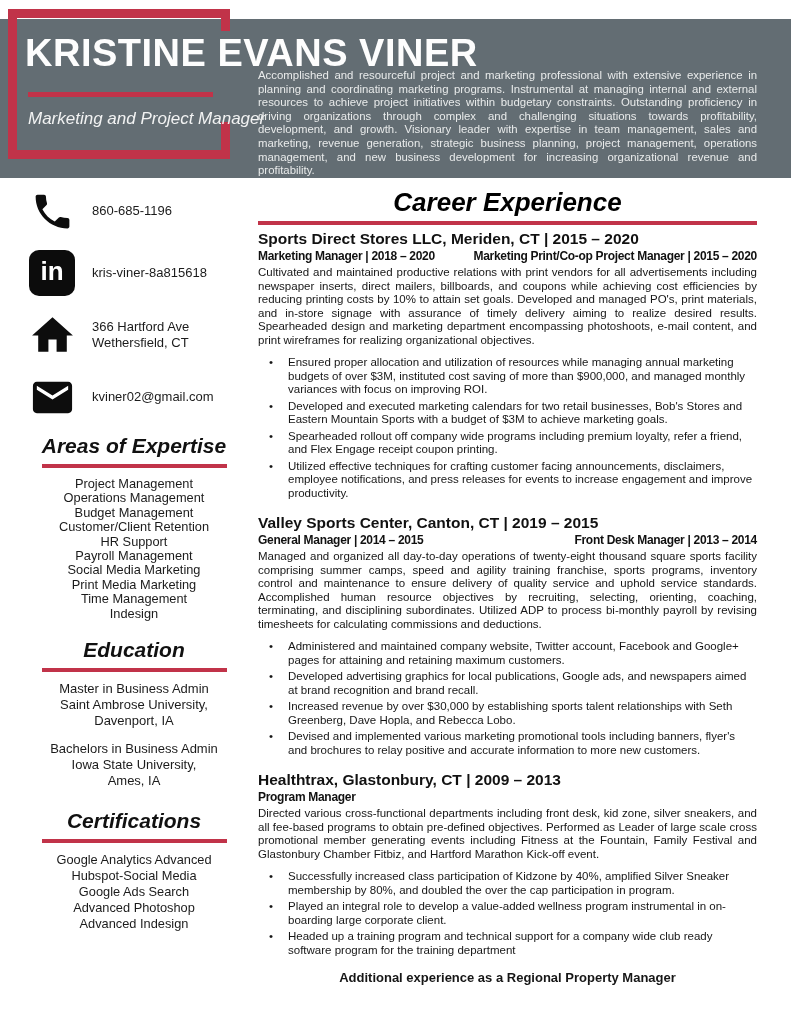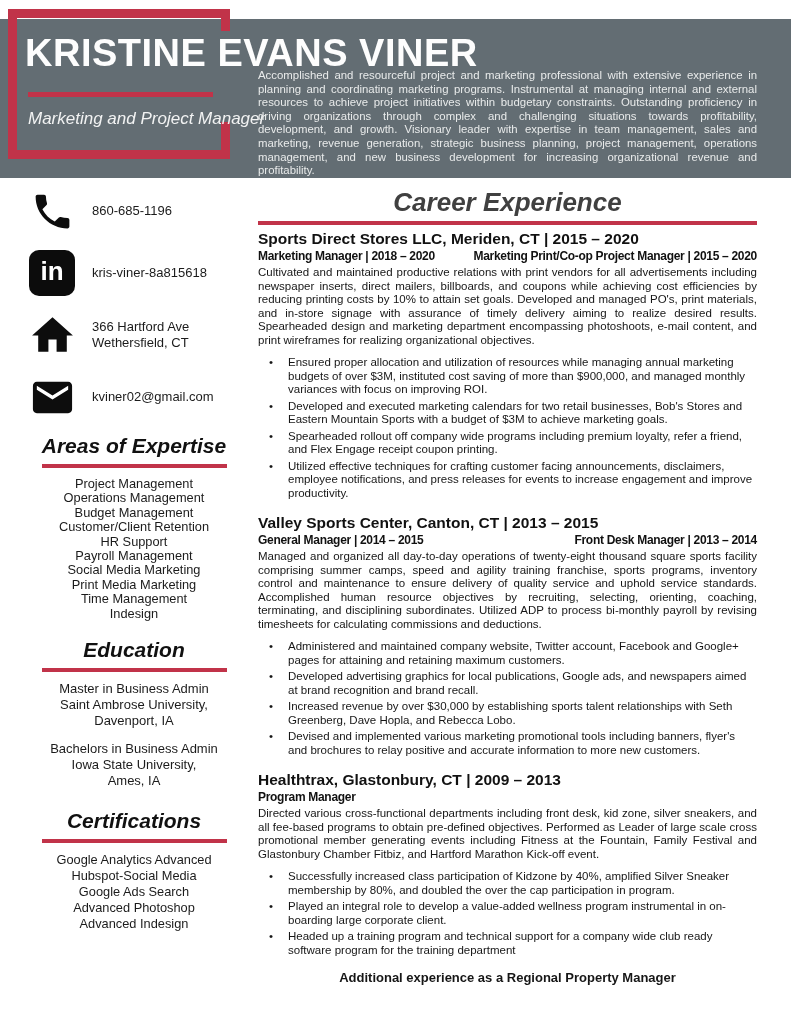--- a/index.html
+++ b/index.html
@@ -38,21 +38,21 @@
   .side-heading { margin:0; font-size:21px; font-style:italic; font-weight:bold; color:#111; }
   .side-heading.edu  { margin-top:17px; }
   .side-heading.cert { margin-top:20px; }
   .rule { width:185px; height:4px; background:var(--accent-red); margin:6px auto 9px; }
   .plain-list { list-style:none; margin:0; padding:0; font-size:12.8px; line-height:14.4px; color:#1b1b1b; }
   .certs { line-height:16px; }
   .edu-entry { font-size:13px; line-height:16px; margin-bottom:12px; color:#1b1b1b; }
 
   
   .right-col { position:absolute; left:258px; top:187px; width:499px; }
-  .exp-heading { margin:0; text-align:center; font-size:26px; font-weight:bold; font-style:italic; color:#404040; }
+  .exp-heading { margin:0; text-align:center; font-size:26px; font-weight:bold; font-style:italic; color:#000000; }
   .exp-rule { height:4px; background:var(--accent-red); margin-top:3px; }
   .job { margin-top:5px; }
   .job + .job { margin-top:14px; }
   .company { margin:0; font-size:15.5px; font-weight:bold; color:#111; }
   .roles { display:flex; justify-content:space-between; font-size:12px; font-weight:bold;
            letter-spacing:-0.3px; margin-top:1px; color:#111;gap:35px; }
   .jobsum { margin:3px 0 0; font-size:11.5px; line-height:13.5px; text-align:justify; }
   .bullets { list-style:none; margin:9px 0 0; padding:0 0 0 30px; font-size:11.5px; line-height:13.5px; }
   .bullets li { position:relative; margin-bottom:3px; }
   .bullets li::before { content:"\2022"; position:absolute; left:-19px; }
@@ -166,21 +166,21 @@
       <p class="jobsum">Cultivated and maintained productive relations with print vendors for all advertisements including newspaper inserts, direct mailers, billboards, and coupons while achieving cost efficiencies by reducing printing costs by 10% to attain set goals. Developed and managed PO's, print materials, and in-store signage with assurance of timely delivery aiming to realize desired results. Spearheaded design and marketing department encompassing photoshoots, e-mail content, and print wireframes for realizing organizational objectives.</p>
       <ul class="bullets">
         <li>Ensured proper allocation and utilization of resources while managing annual marketing budgets of over $3M, instituted cost saving of more than $900,000, and managed monthly variances with focus on improving ROI.</li>
         <li>Developed and executed marketing calendars for two retail businesses, Bob's Stores and Eastern Mountain Sports with a budget of $3M to achieve marketing goals.</li>
         <li>Spearheaded rollout off company wide programs including premium loyalty, refer a friend, and Flex Engage receipt coupon printing.</li>
         <li>Utilized effective techniques for crafting customer facing announcements, disclaimers, employee notifications, and press releases for events to increase engagement and improve productivity.</li>
       </ul>
     </section>
 
     <section class="job">
-      <h3 class="company">Valley Sports Center, Canton, CT | 2013 – 2015</h3>
+      <h3 class="company">Valley Sports Center, Canton, CT | 2019 – 2015</h3>
       <div class="roles">
         <span>General Manager | 2014 – 2015</span>
         <span>Front Desk Manager | 2013 – 2014</span>
       </div>
       <p class="jobsum">Managed and organized all day-to-day operations of twenty-eight thousand square sports facility comprising summer camps, speed and agility training franchise, sports programs, inventory control and maintenance to ensure delivery of quality service and uphold service standards. Accomplished human resource objectives by recruiting, selecting, orienting, coaching, terminating, and disciplining subordinates. Utilized ADP to process bi-monthly payroll by revising timesheets for calculating commissions and deductions.</p>
       <ul class="bullets">
         <li>Administered and maintained company website, Twitter account, Facebook and Google+ pages for attaining and retaining maximum customers.</li>
         <li>Developed advertising graphics for local publications, Google ads, and newspapers aimed at brand recognition and brand recall.</li>
         <li>Increased revenue by over $30,000 by establishing sports talent relationships with Seth Greenberg, Dave Hopla, and Rebecca Lobo.</li>
         <li>Devised and implemented various marketing promotional tools including banners, flyer's and brochures to relay positive and accurate information to more new customers.</li>

